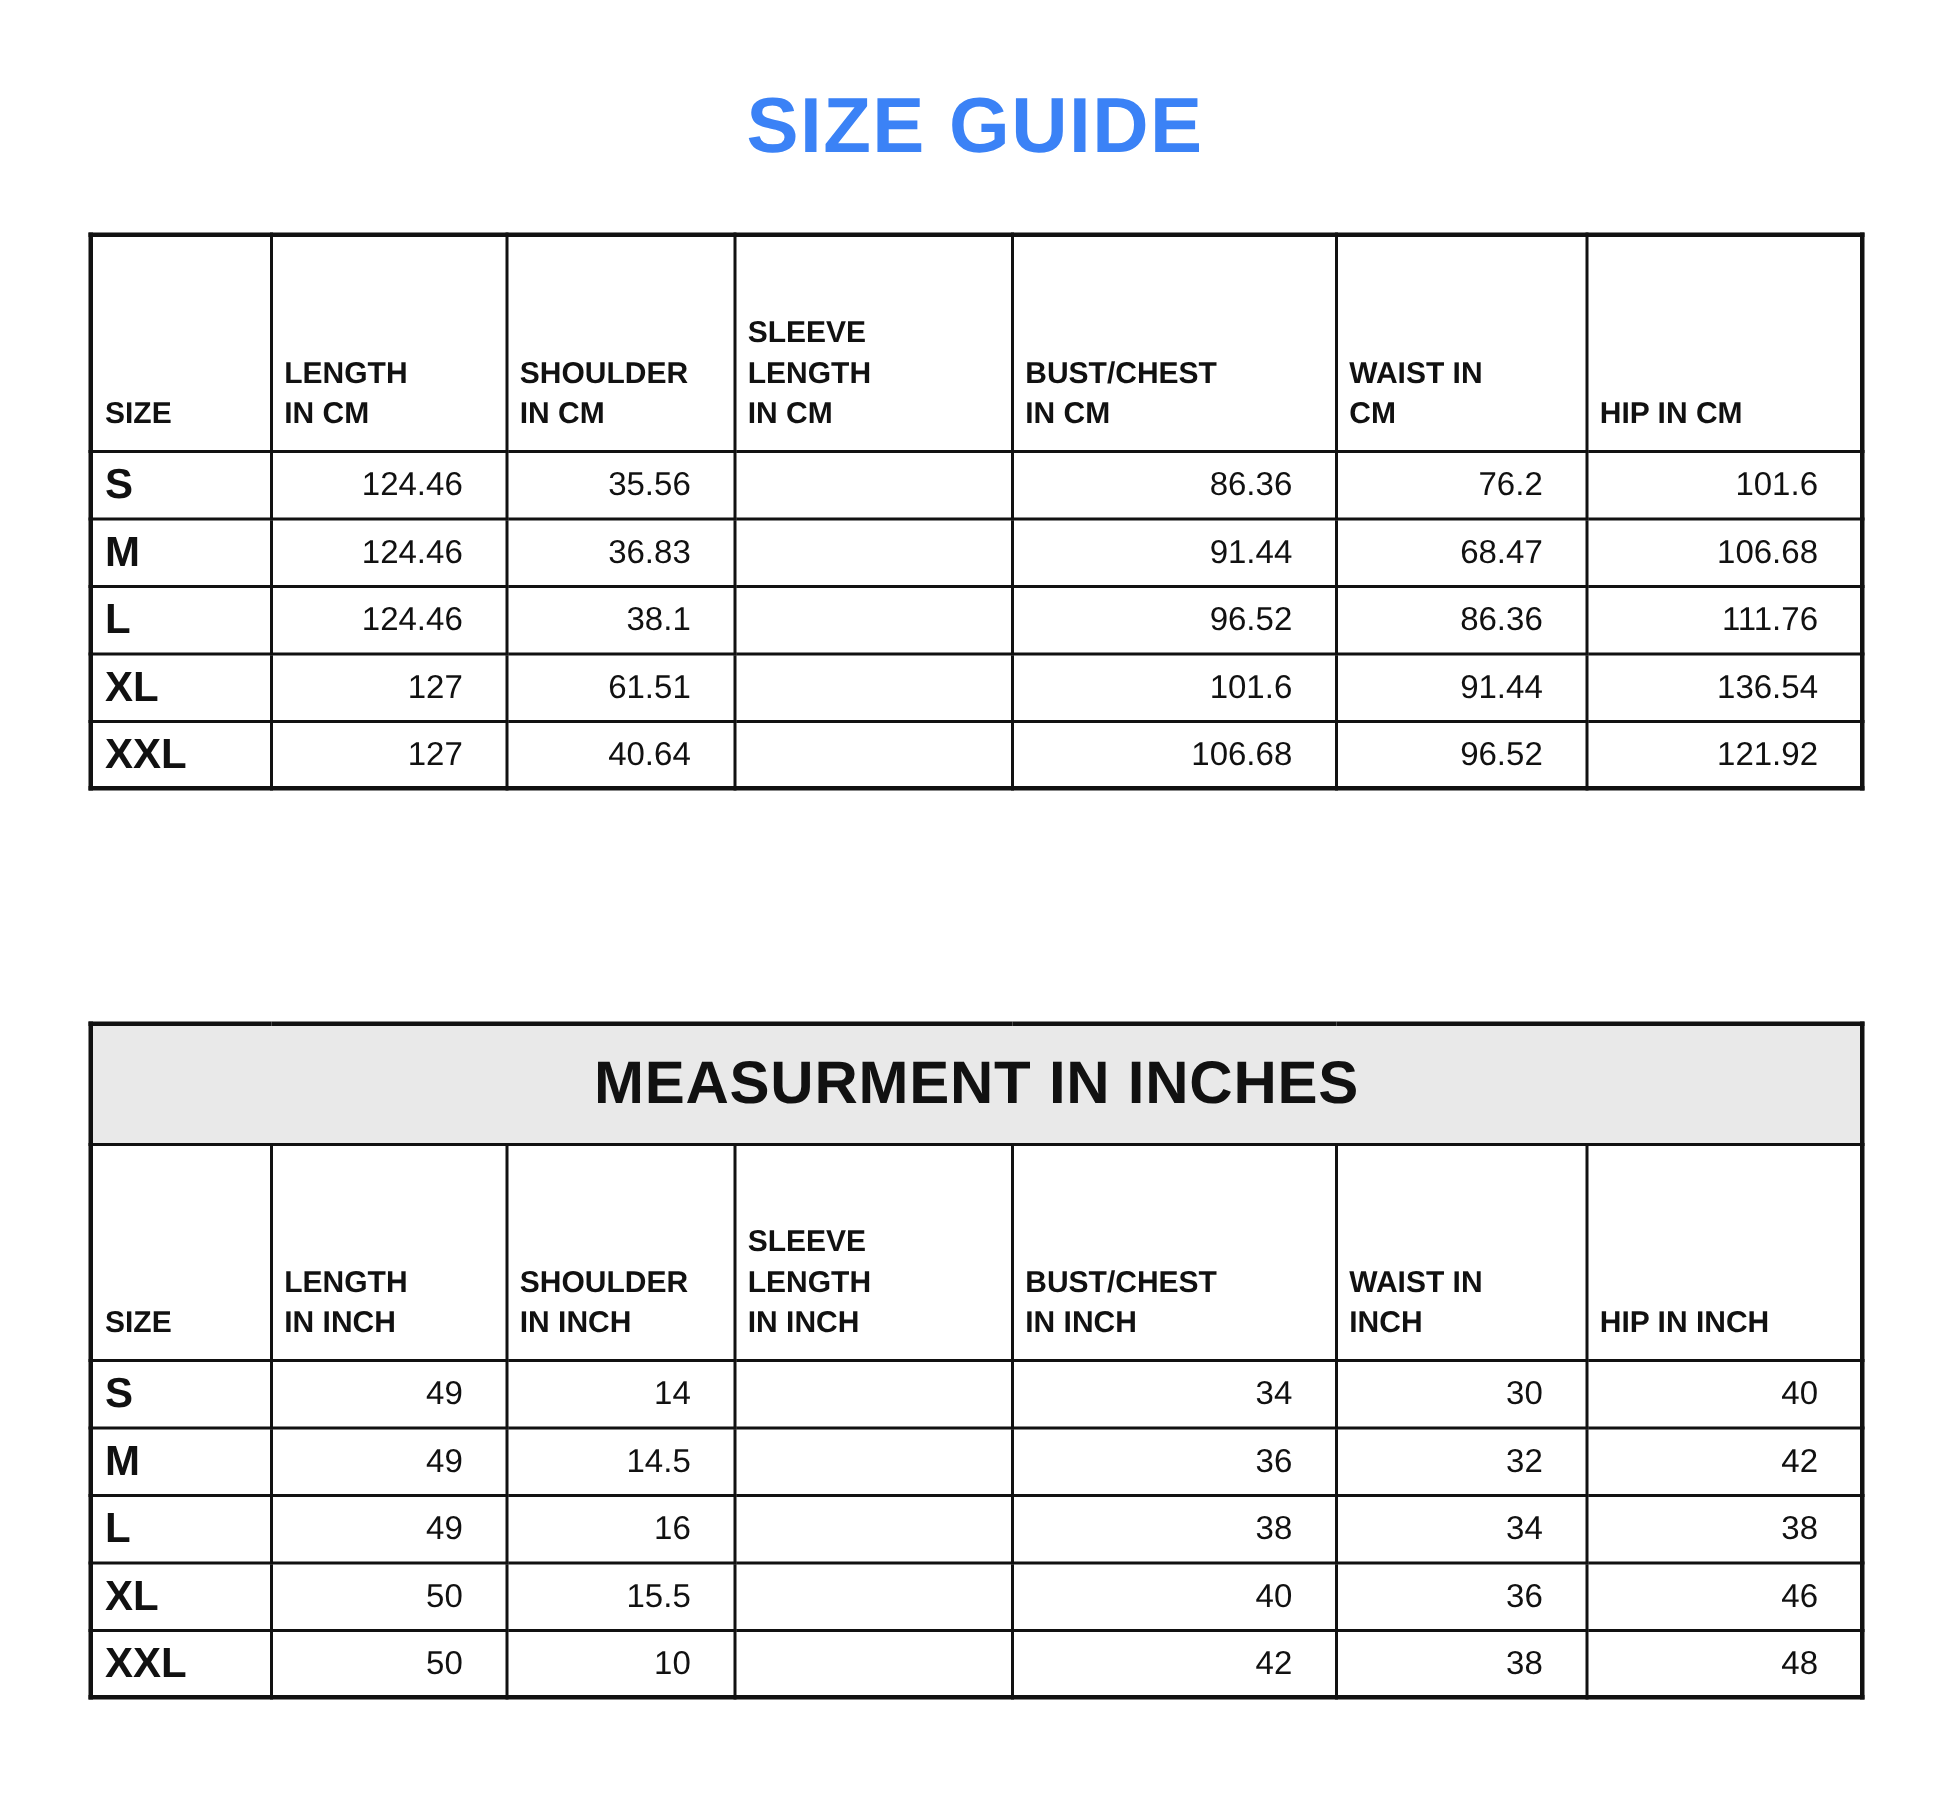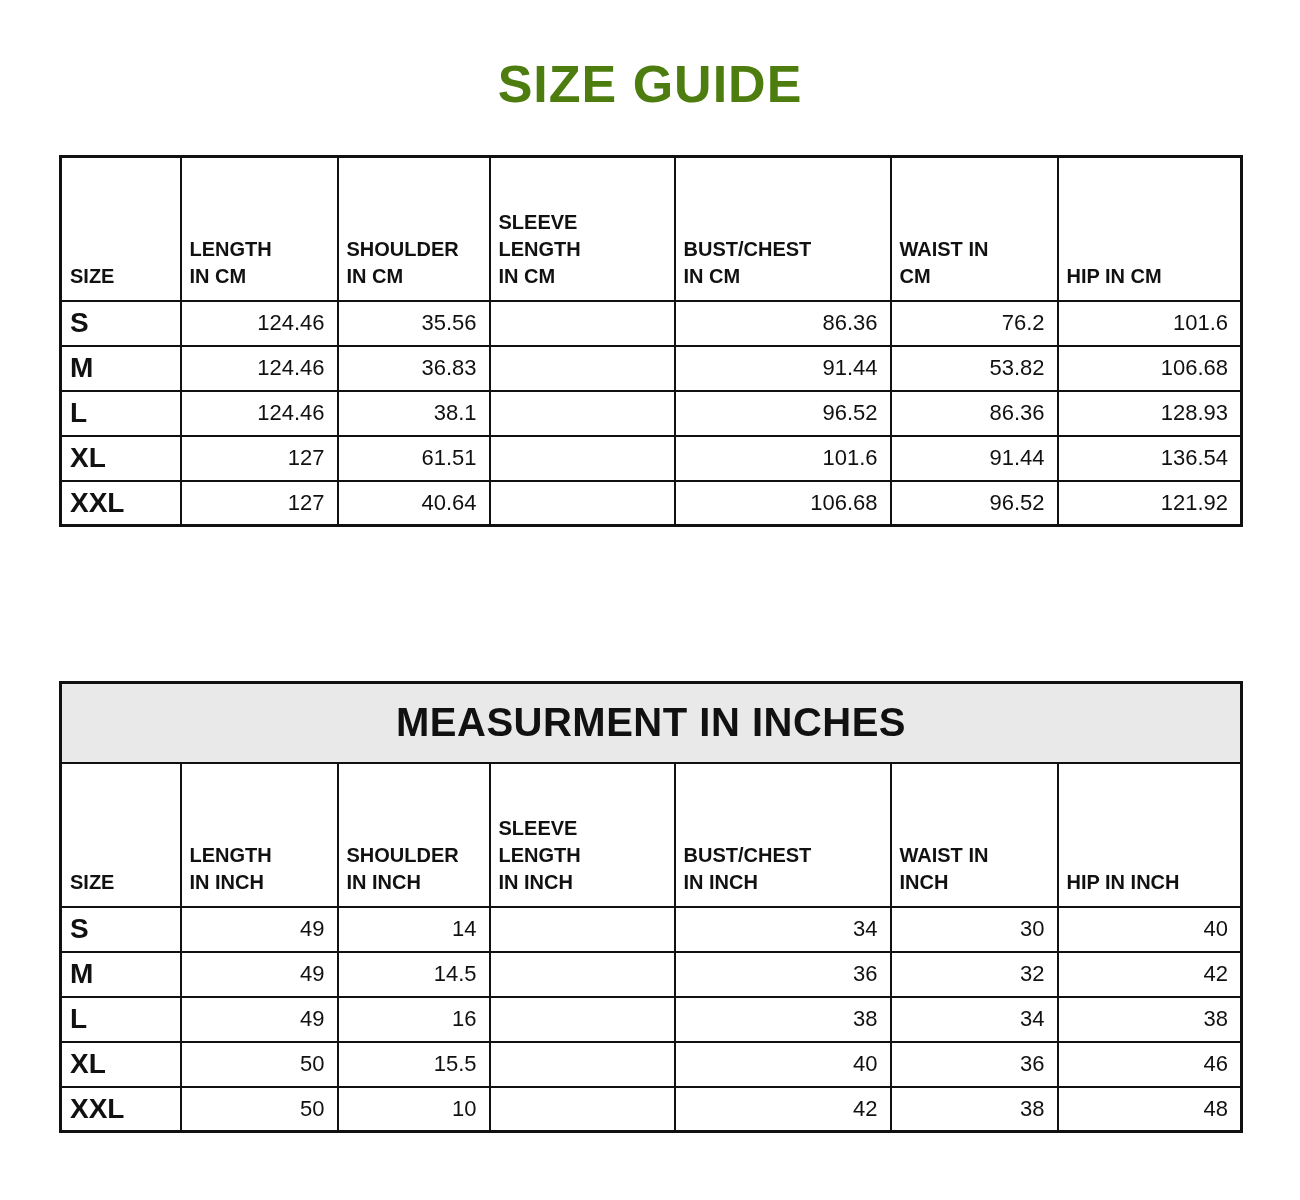--- a/index.html
+++ b/index.html
@@ -13,21 +13,21 @@
   }
   .page-title {
     position: absolute;
     top: 58px; left: 0;
     width: 1300px;
     text-align: center;
     font-size: 52px;
     font-weight: 800;
     letter-spacing: 1px;
     line-height: 1;
-    color: #4d7c0f;
+    color: #3b82f6;
   }
   table.size-table {
     position: absolute;
     left: 59px;
     width: 1181px;
     border-collapse: collapse;
     table-layout: fixed;
     border: 3px solid #111111;
   }
   #cm-table   { top: 155px; }
@@ -59,21 +59,21 @@
   tr.data-row td { height: 45px; vertical-align: middle; }
   td.size-cell {
     text-align: left;
     padding-left: 8px;
     font-size: 28px;
     font-weight: 700;
     line-height: 1;
   }
   td.value-cell {
     text-align: right;
-    padding-right: 12px;
+    padding-right: 28px;
     font-size: 22px;
     font-weight: 400;
   }
 </style>
 </head>
 <body>
 
 <div class="page-title">SIZE GUIDE</div>
 
 <table class="size-table" id="cm-table">
@@ -110,31 +110,31 @@
       <td class="value-cell">86.36</td>
       <td class="value-cell">76.2</td>
       <td class="value-cell">101.6</td>
     </tr>
     <tr class="data-row">
       <td class="size-cell">M</td>
       <td class="value-cell">124.46</td>
       <td class="value-cell">36.83</td>
       <td class="value-cell"></td>
       <td class="value-cell">91.44</td>
-      <td class="value-cell">53.82</td>
+      <td class="value-cell">68.47</td>
       <td class="value-cell">106.68</td>
     </tr>
     <tr class="data-row">
       <td class="size-cell">L</td>
       <td class="value-cell">124.46</td>
       <td class="value-cell">38.1</td>
       <td class="value-cell"></td>
       <td class="value-cell">96.52</td>
       <td class="value-cell">86.36</td>
-      <td class="value-cell">128.93</td>
+      <td class="value-cell">111.76</td>
     </tr>
     <tr class="data-row">
       <td class="size-cell">XL</td>
       <td class="value-cell">127</td>
       <td class="value-cell">61.51</td>
       <td class="value-cell"></td>
       <td class="value-cell">101.6</td>
       <td class="value-cell">91.44</td>
       <td class="value-cell">136.54</td>
     </tr>

